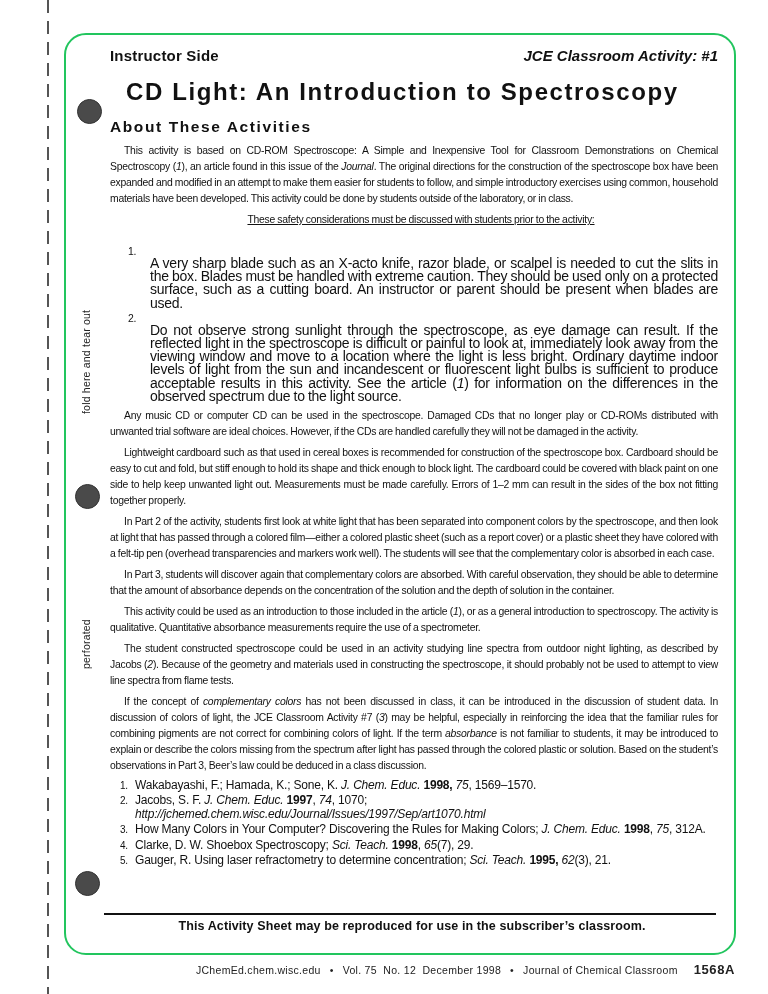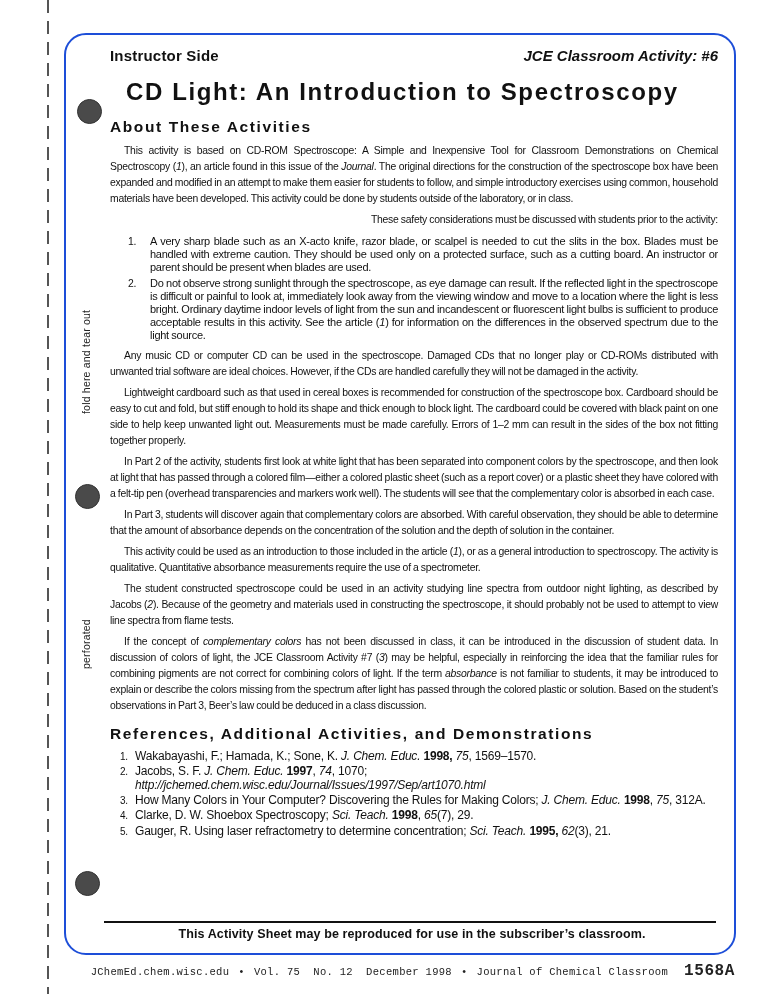--- a/index.html
+++ b/index.html
@@ -7,21 +7,21 @@
     width:768px;height:994px;position:relative;background:#ffffff;
     font-family:"Liberation Sans","DejaVu Sans",sans-serif;color:#111;
     overflow:hidden;
   }
   .tear-line{
     position:absolute;left:47px;top:0;bottom:0;width:2px;
     background:repeating-linear-gradient(to bottom,#555 0 13px,transparent 13px 21px);
   }
   .sheet{
     position:absolute;left:64px;top:33px;width:672px;height:922px;
-    border:2px solid #1d4ed8;border-radius:22px;box-sizing:border-box;
+    border:2px solid #22c55e;border-radius:22px;box-sizing:border-box;
     display:flex;flex-direction:column;background:#fff;
   }
   .hole{position:absolute;width:23px;height:23px;border-radius:50%;background:#4a4a4a;border:1px solid #333;}
   .hole-1{left:11px;top:64px;}
   .hole-2{left:9px;top:449px;}
   .hole-3{left:9px;top:836px;}
   .side-label{
     position:absolute;white-space:nowrap;font-size:10.5px;color:#222;
     transform:rotate(-90deg);transform-origin:left top;letter-spacing:0.2px;
   }
@@ -32,62 +32,62 @@
   .hdr-left{font-size:15px;font-weight:bold;letter-spacing:0.2px;}
   .hdr-right{font-size:15px;font-weight:bold;font-style:italic;}
   .title{font-size:24px;font-weight:bold;letter-spacing:1.6px;margin:0 0 5px 16px;white-space:nowrap;}
   .byline{font-size:12px;font-weight:bold;margin:0 0 13px 0;}
   h2{font-size:15.5px;font-weight:bold;letter-spacing:1.6px;margin:11px 0 7px 0;white-space:nowrap;}
   h2.first{margin-top:12px;}
   .body-p{
     font-size:10.4px;line-height:16px;text-align:justify;margin:0 0 5px 0;
     text-indent:14px;letter-spacing:-0.25px;word-spacing:-0.4px;
   }
-  .no-just{text-align:right;margin-bottom:7px;}
+  .no-just{text-align:center;margin-bottom:17px;text-decoration:underline;}
   .num-list{margin:0 0 5px 18px;}
   .num-item{display:flex;margin-bottom:2px;}
   .num{flex:none;width:22px;font-size:10.4px;line-height:13.2px;letter-spacing:-0.25px;}
   .item-body{
-    flex:1;font-size:11px;line-height:13.2px;text-align:justify;
-    letter-spacing:-0.25px;word-spacing:-0.4px;
+    flex:1;font-size:14px;line-height:13.2px;text-align:justify;
+    letter-spacing:-0.25px;word-spacing:-0.4px;margin-top:12px;
   }
   .ref-list{margin:3px 0 0 10px;}
   .ref-item{display:flex;margin-bottom:1.5px;}
   .ref-num{flex:none;width:15px;font-size:10px;line-height:13.8px;letter-spacing:-0.2px;}
   .ref-body{flex:1;font-size:12px;line-height:13.8px;letter-spacing:-0.2px;}
-  .sheet-footer{flex:none;padding:0 16px 12px 40px;}
+  .sheet-footer{flex:none;padding:0 16px 20px 40px;}
   .footer-rule{border-top:2px solid #111;margin:0 2px 4px -2px;}
   .notice{text-align:center;font-weight:bold;font-size:12.5px;letter-spacing:0.1px;}
   .page-footer{
     position:absolute;top:962px;right:33px;display:flex;align-items:baseline;
     font-size:10.5px;color:#222;letter-spacing:0.3px;
   }
-  .page-footer span{white-space:pre;font-family:Liberation Mono, monospace;}
+  .page-footer span{white-space:pre;}
   .pf-gap{margin:0 9px;}
-  .pagenum{font-weight:bold;font-size:16px;margin-left:16px;letter-spacing:0.6px;}
+  .pagenum{font-weight:bold;font-size:13px;margin-left:16px;letter-spacing:0.6px;}
   .r-i{font-style:italic;}
   .r-b{font-weight:bold;}
   .r-bi{font-weight:bold;font-style:italic;}
 </style>
 </head>
 <body>
 
 <div class="tear-line"></div>
 
 <div class="sheet">
   <div class="hole hole-1"></div>
   <div class="hole hole-2"></div>
   <div class="hole hole-3"></div>
   <div class="side-label fold-label">fold here and tear out</div>
   <div class="side-label perf-label">perforated</div>
 
   <div class="content">
     <div class="header-row">
       <span class="hdr-left">Instructor Side</span>
-      <span class="hdr-right">JCE Classroom Activity: #6</span>
+      <span class="hdr-right">JCE Classroom Activity: #1</span>
     </div>
 
     <h1 class="title">CD Light: An Introduction to Spectroscopy</h1>
 
     <h2 class="first">About These Activities</h2>
     <p class="body-p"><span>This activity is based on CD-ROM Spectroscope: A Simple and Inexpensive Tool for Classroom Demonstrations on Chemical Spectroscopy (</span><span class="r-i">1</span><span>), an article found in this issue of the </span><span class="r-i">Journal</span><span>. The original directions for the construction of the spectroscope box have been expanded and modified in an attempt to make them easier for students to follow, and simple introductory exercises using common, household materials have been developed. This activity could be done by students outside of the laboratory, or in class.</span></p>
     <p class="body-p no-just">These safety considerations must be discussed with students prior to the activity:</p>
 
     <div class="num-list">
       <div class="num-item">
@@ -102,21 +102,20 @@
 
     <p class="body-p"><span>Any music CD or computer CD can be used in the spectroscope. Damaged CDs that no longer play or CD-ROMs distributed with unwanted trial software are ideal choices. However, if the CDs are handled carefully they will not be damaged in the activity.</span></p>
     <p class="body-p"><span>Lightweight cardboard such as that used in cereal boxes is recommended for construction of the spectroscope box. Cardboard should be easy to cut and fold, but stiff enough to hold its shape and thick enough to block light. The cardboard could be covered with black paint on one side to help keep unwanted light out. Measurements must be made carefully. Errors of 1–2 mm can result in the sides of the box not fitting together properly.</span></p>
     <p class="body-p"><span>In Part 2 of the activity, students first look at white light that has been separated into component colors by the spectroscope, and then look at light that has passed through a colored film—either a colored plastic sheet (such as a report cover) or a plastic sheet they have colored with a felt-tip pen (overhead transparencies and markers work well). The students will see that the complementary color is absorbed in each case.</span></p>
     <p class="body-p"><span>In Part 3, students will discover again that complementary colors are absorbed. With careful observation, they should be able to determine that the amount of absorbance depends on the concentration of the solution and the depth of solution in the container.</span></p>
 
     <p class="body-p"><span>This activity could be used as an introduction to those included in the article (</span><span class="r-i">1</span><span>), or as a general introduction to spectroscopy. The activity is qualitative. Quantitative absorbance measurements require the use of a spectrometer.</span></p>
     <p class="body-p"><span>The student constructed spectroscope could be used in an activity studying line spectra from outdoor night lighting, as described by Jacobs (</span><span class="r-i">2</span><span>). Because of the geometry and materials used in constructing the spectroscope, it should probably not be used to attempt to view line spectra from flame tests.</span></p>
     <p class="body-p"><span>If the concept of </span><span class="r-i">complementary colors</span><span> has not been discussed in class, it can be introduced in the discussion of student data. In discussion of colors of light, the JCE Classroom Activity #7 (</span><span class="r-i">3</span><span>) may be helpful, especially in reinforcing the idea that the familiar rules for combining pigments are not correct for combining colors of light. If the term </span><span class="r-i">absorbance</span><span> is not familiar to students, it may be introduced to explain or describe the colors missing from the spectrum after light has passed through the colored plastic or solution. Based on the student’s observations in Part 3, Beer’s law could be deduced in a class discussion.</span></p>
 
-    <h2>References, Additional Activities, and Demonstrations</h2>
     <div class="ref-list">
       <div class="ref-item">
         <span class="ref-num">1.</span>
         <span class="ref-body"><span>Wakabayashi, F.; Hamada, K.; Sone, K. </span><span class="r-i">J. Chem. Educ.</span><span> </span><span class="r-b">1998,</span><span> </span><span class="r-i">75</span><span>, 1569–1570.</span></span>
       </div>
       <div class="ref-item">
         <span class="ref-num">2.</span>
         <span class="ref-body"><span>Jacobs, S. F. </span><span class="r-i">J. Chem. Educ.</span><span> </span><span class="r-b">1997</span><span>, </span><span class="r-i">74</span><span>, 1070; </span><span class="r-i">http://jchemed.chem.wisc.edu/Journal/Issues/1997/Sep/art1070.html</span></span>
       </div>
       <div class="ref-item">

